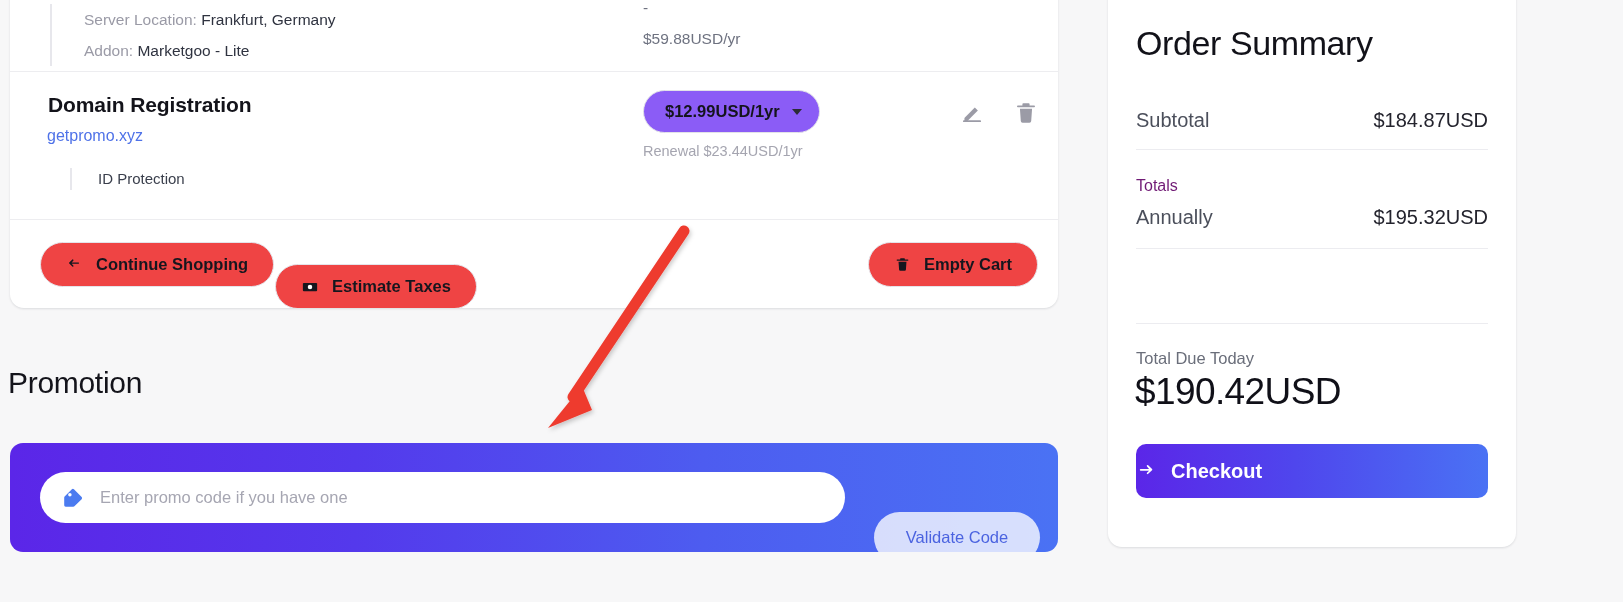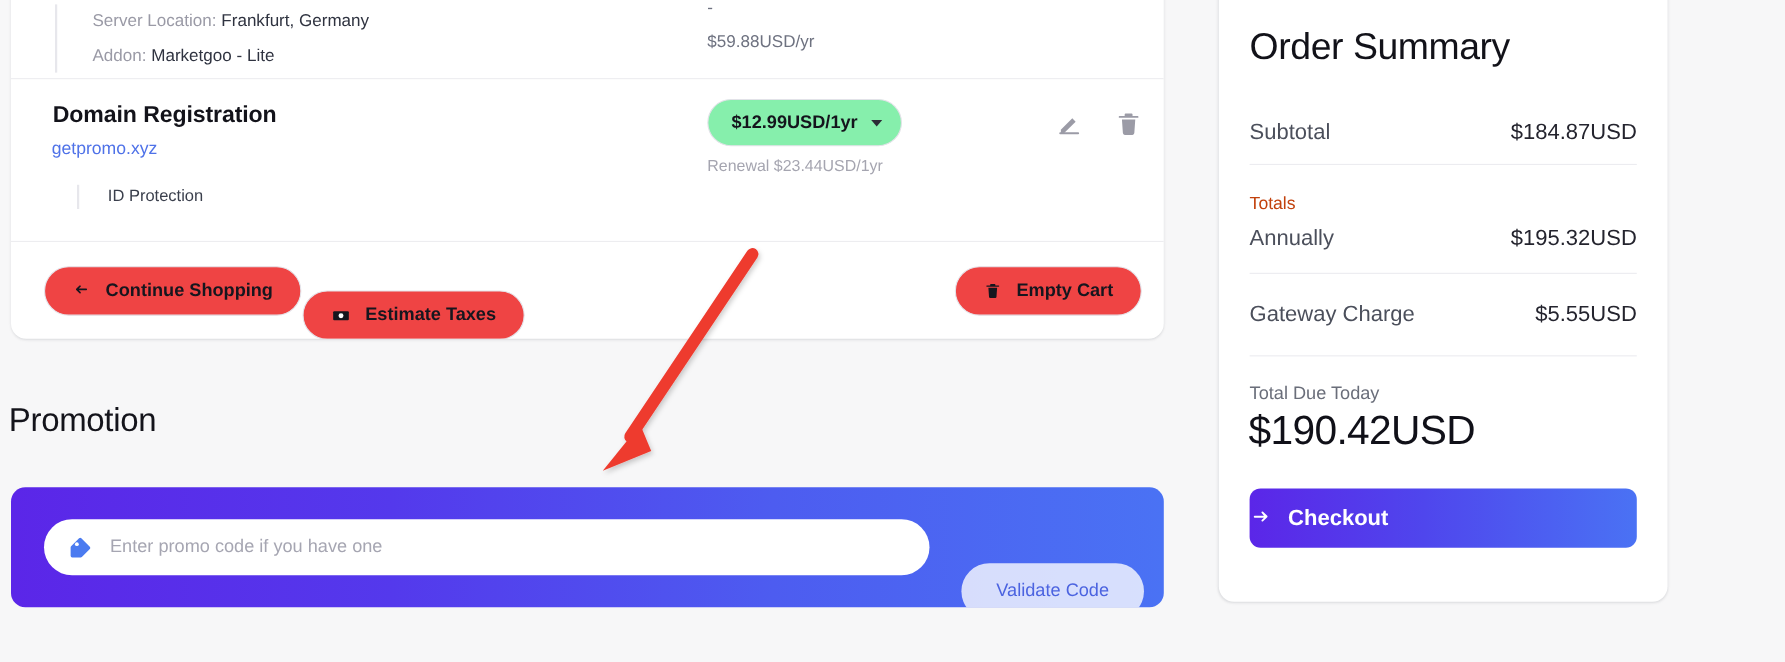--- a/index.html
+++ b/index.html
@@ -107,21 +107,21 @@
     position: absolute;
     left: 633px;
     top: 18px;
     display: inline-flex;
     align-items: center;
     gap: 12px;
     height: 43px;
     padding: 0 17px 0 21px;
     border: 1px solid #e2e2e8;
     border-radius: 22px;
-    background: #86efac;
+    background: #8b5cf6;
     font-size: 16.5px;
     font-weight: 600;
     color: #14141c;
     cursor: pointer;
     white-space: nowrap;
   }
   .caret {
     width: 0; height: 0;
     border-left: 5px solid transparent;
     border-right: 5px solid transparent;
@@ -268,21 +268,21 @@
     left: 28px;
     right: 28px;
     display: flex;
     justify-content: space-between;
     align-items: baseline;
     font-size: 20px;
     gap: 44px;
   }
   .sum-label { color: #4b4f5b; }
   .sum-value { color: #24242e; }
-  .sum-group-label { color: #c2410c; font-size: 16px; }
+  .sum-group-label { color: #701a75; font-size: 16px; }
 
   .rule {
     position: absolute;
     left: 28px;
     right: 28px;
     height: 1px;
     background: #ececf0;
   }
 
   .r-subtotal  { top: 175px; }
@@ -445,24 +445,20 @@
   <div class="rule rule-1"></div>
 
   <div class="sum-group-label r-totals" style="position:absolute;">Totals</div>
 
   <div class="sum-row r-annually">
     <span class="sum-label">Annually</span>
     <span class="sum-value">$195.32USD</span>
   </div>
   <div class="rule rule-2"></div>
 
-  <div class="sum-row r-gateway">
-    <span class="sum-label">Gateway Charge</span>
-    <span class="sum-value">$5.55USD</span>
-  </div>
   <div class="rule rule-3"></div>
 
   <div class="tdt-label">Total Due Today</div>
   <div class="tdt-value">$190.42USD</div>
 
   <button class="checkout-btn">
     <span class="ic">
       <svg width="20" height="20" viewBox="0 0 24 24" fill="#ffffff">
         <path d="M13.2 5.1a1 1 0 0 1 1.45 0l4.6 4.4a1.05 1.05 0 0 1 0 1.5l-4.6 4.4a1 1 0 1 1-1.45-1.45l2.5-2.35H5.6a1.05 1.05 0 0 1 0-2.1h10.1L13.2 6.5a1 1 0 0 1 0-1.4z"></path>
       </svg>

